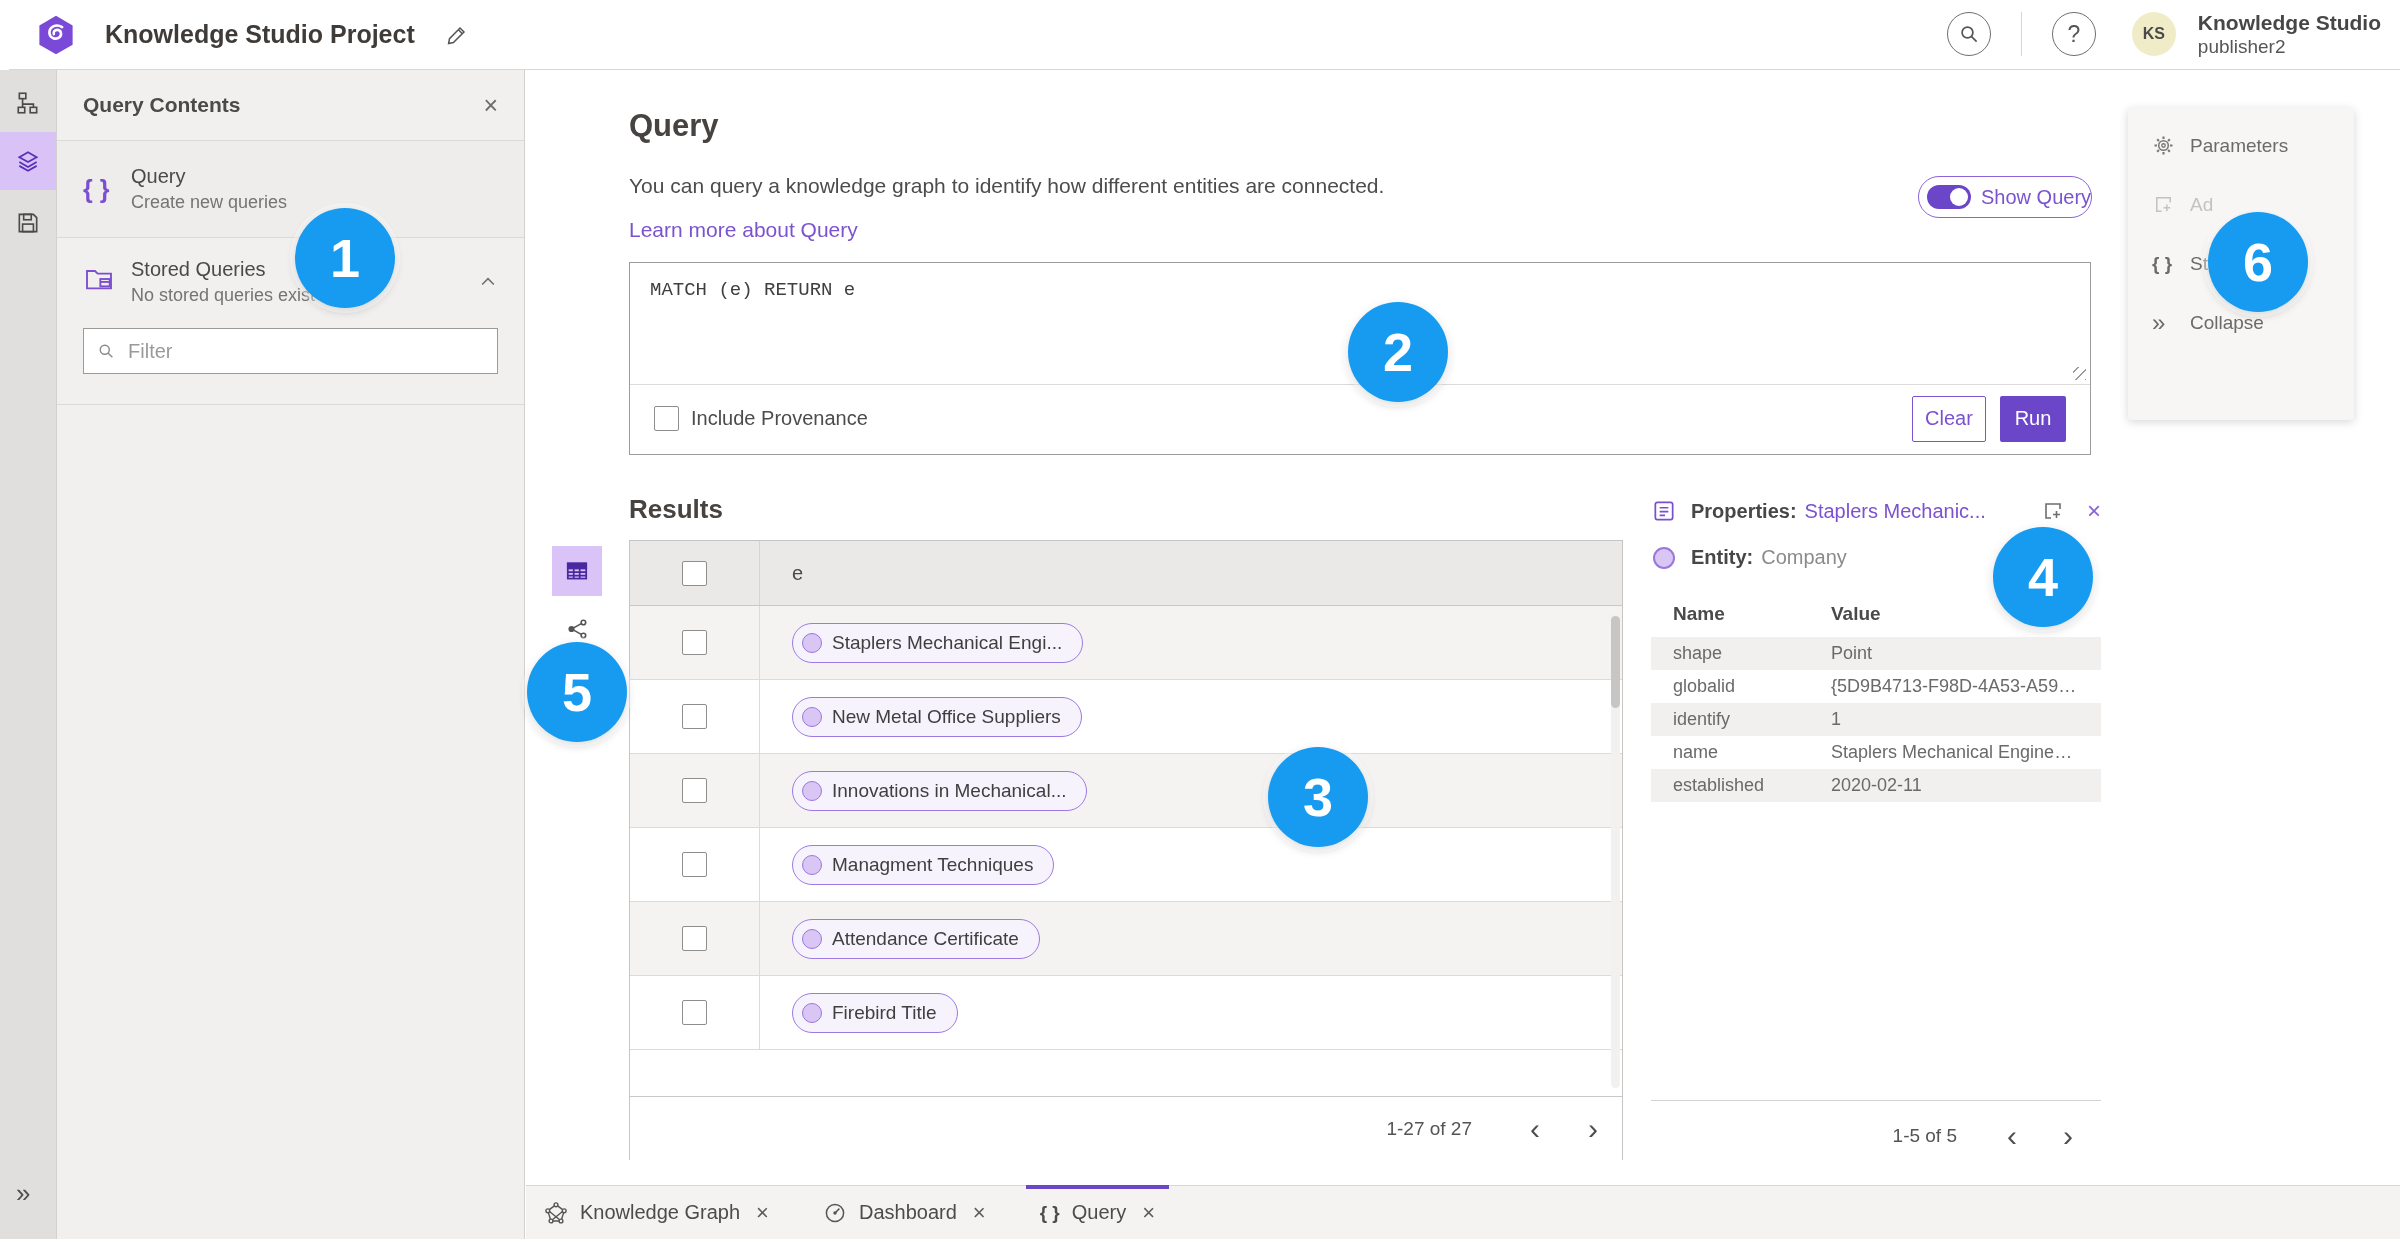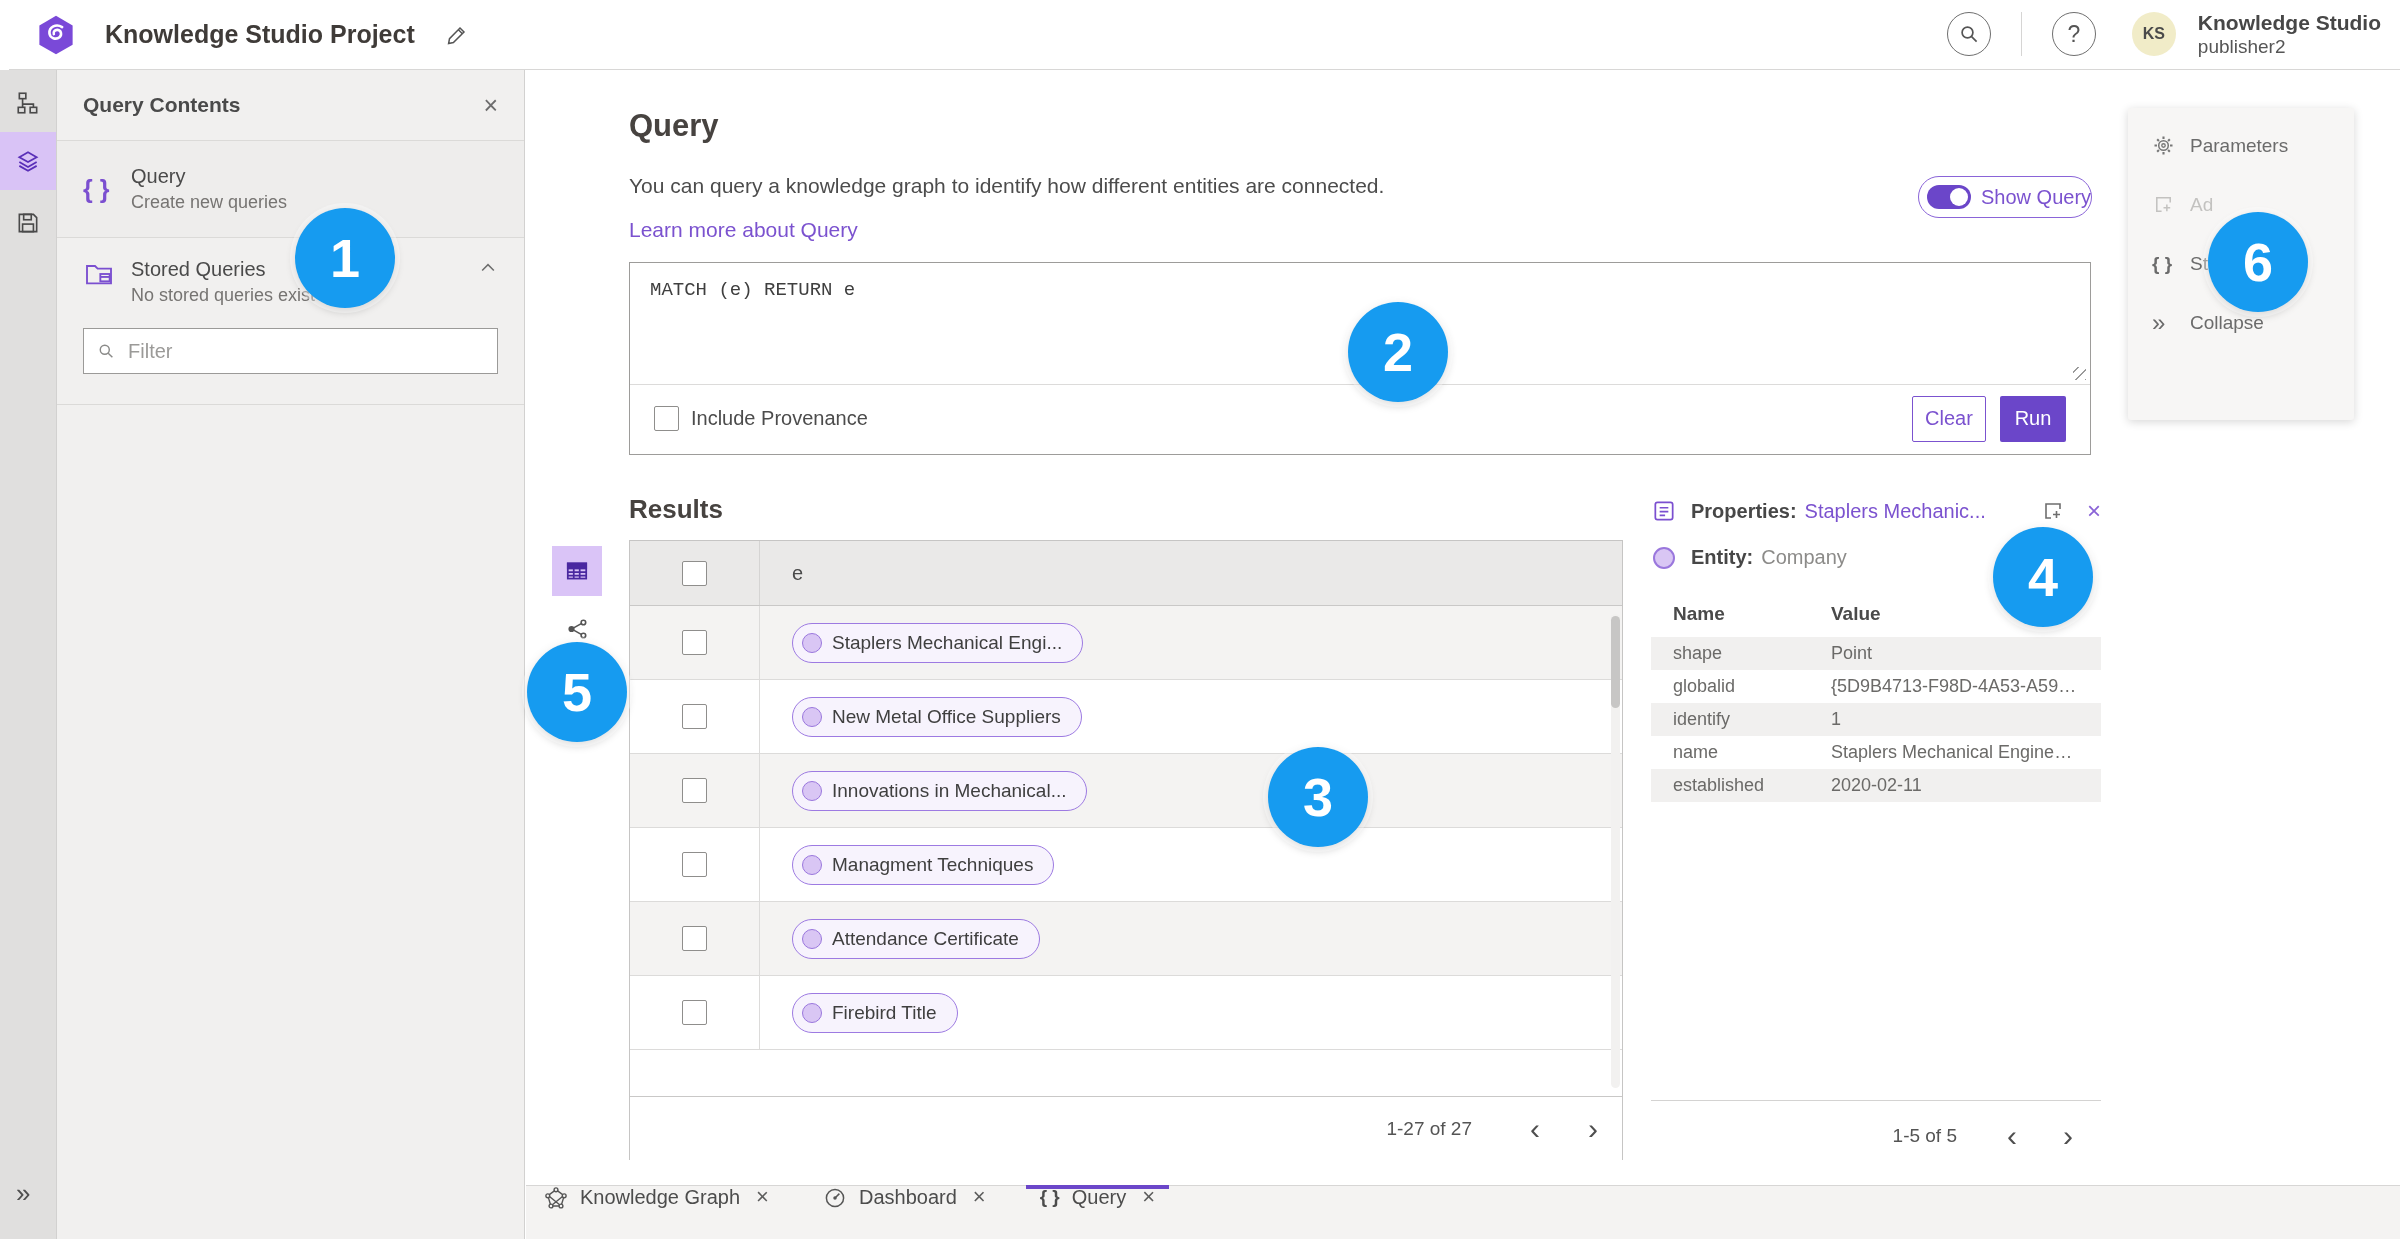--- a/index.html
+++ b/index.html
@@ -35,21 +35,21 @@
          border-right:1px solid #d2d1d0;box-sizing:border-box;}
   .panel-header{height:70px;border-bottom:1px solid #dbdad8;display:flex;align-items:center;padding:0 26px;}
   .panel-title{font-size:21px;font-weight:700;color:#4a4a4a;}
   .panel-close{margin-left:auto;font-size:25px;color:#6d6d6d;line-height:1;}
   .panel-item{display:flex;align-items:center;padding:0 26px;border-bottom:1px solid #dbdad8;}
   .query-item{height:96px;background:#eeedec;}
   .item-icon{width:48px;flex:0 0 48px;font-size:25px;font-weight:700;color:#7b4fd0;}
   .item-label{font-size:20px;color:#4a4a4a;}
   .item-sub{font-size:18px;color:#767472;margin-top:4px;}
   .stored-section{border-bottom:1px solid #dbdad8;padding:20px 26px 30px;}
-  .stored-head{display:flex;align-items:flex-start;}
+  .stored-head{display:flex;align-items:center;}
   .chev-up{margin-left:auto;display:flex;}
   .filter{margin-top:22px;height:46px;background:#fff;border:1px solid #9b9a98;display:flex;
           align-items:center;padding:0 12px;box-sizing:border-box;}
   .filter input{border:0;outline:0;background:transparent;font-size:20px;color:#4a4a4a;margin-left:10px;
                 width:100%;font-family:"Liberation Sans",sans-serif;}
   .filter input::placeholder{color:#9b9a98;}
 
   
   .main{position:absolute;left:526px;top:70px;width:1874px;height:1115px;background:#fff;}
   .query-h1{position:absolute;left:103px;top:38px;font-size:31px;font-weight:700;color:#474340;margin:0;}
@@ -140,21 +140,21 @@
          box-shadow:0 2px 10px rgba(0,0,0,.16);border-radius:3px;padding-top:8px;box-sizing:border-box;z-index:6;}
   .tool-item{height:59px;display:flex;align-items:center;padding-left:24px;font-size:19px;color:#6b6b6b;}
   .tool-icon{width:38px;flex:0 0 38px;display:flex;align-items:center;}
   .tool-item.disabled{color:#c3c2c0;}
   .braces-glyph{font-size:19px;font-weight:700;color:#6b6b6b;}
   .collapse-glyph{font-size:24px;color:#6b6b6b;line-height:1;}
 
   
   .tabbar{position:absolute;left:526px;top:1185px;width:1874px;height:54px;background:#f4f3f2;
           border-top:1px solid #d7d6d5;display:flex;align-items:center;box-sizing:border-box;z-index:5;}
-  .tab{position:relative;height:100%;display:flex;align-items:flex-start;padding:0 18px;font-size:20px;color:#4c4c4c;}
+  .tab{position:relative;height:100%;display:flex;align-items:center;padding:0 18px;font-size:20px;color:#4c4c4c;}
   .tab .tab-icon{margin-right:12px;display:flex;}
   .tab .tab-x{margin-left:16px;color:#5c5c5c;font-size:22px;line-height:1;}
   .tab.active::before{content:"";position:absolute;left:4px;right:4px;top:-1px;height:4px;background:#6b46c9;}
   .tab + .tab{margin-left:18px;}
 
   
   .badge{position:absolute;width:100px;height:100px;border-radius:50%;background:#169bf0;color:#fff;
          display:flex;align-items:center;justify-content:center;font-size:54px;font-weight:700;z-index:40;
          box-shadow:0 0 0 5px rgba(255,255,255,.38),0 3px 10px rgba(0,0,0,.22);}
 </style>

